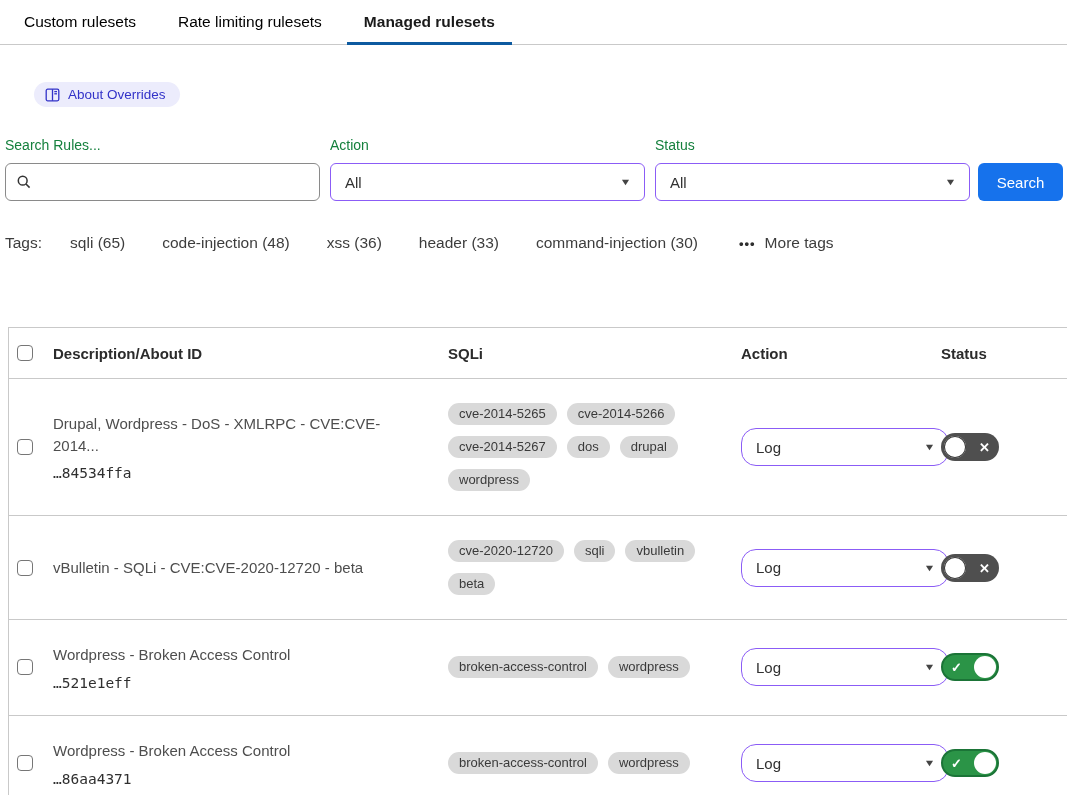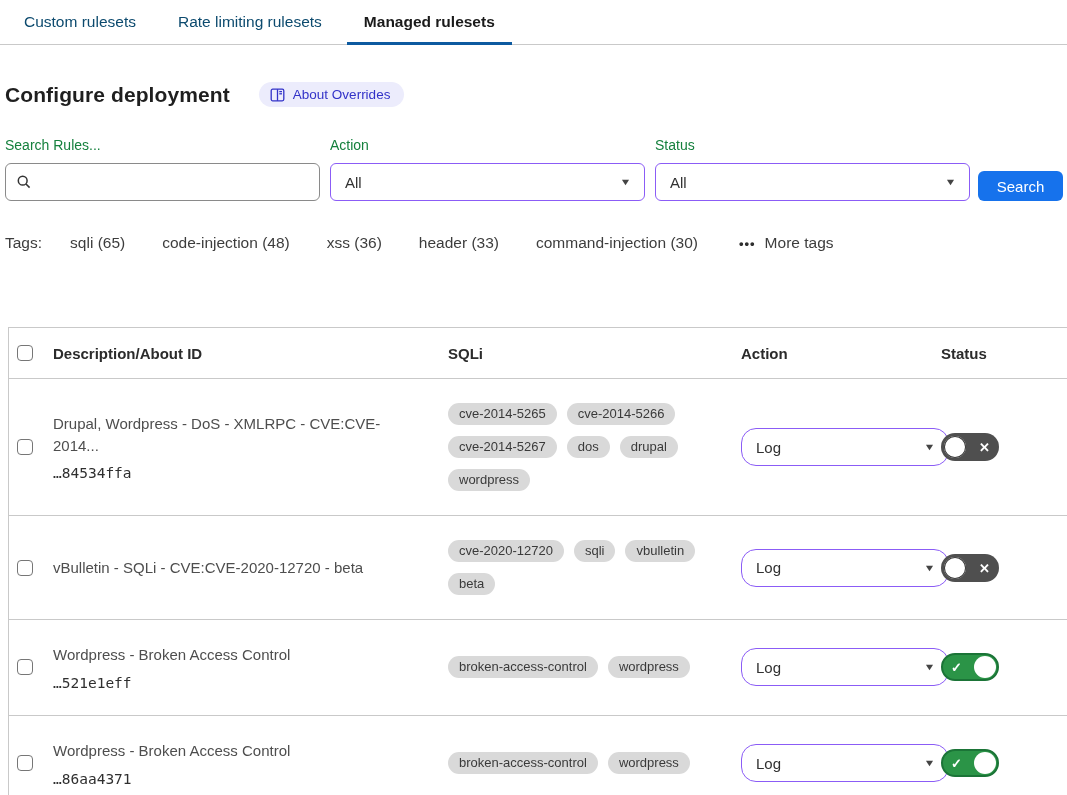--- a/index.html
+++ b/index.html
@@ -14,21 +14,21 @@
   
   .tabbar {
     display: flex;
     gap: 42px;
     padding-left: 24px;
     border-bottom: 1px solid #c9c9c9;
   }
   .tab {
     padding: 13px 0 13px;
     font-size: 15.5px;
-    color: #0c4a6e;
+    color: #000000;
     cursor: pointer;
     position: relative;
     white-space: nowrap;
   }
   .tab.active { color: #1a1a1a; font-weight: 700; }
   .tab.active::after {
     content: "";
     position: absolute;
     left: -17px; right: -17px; bottom: -1px;
     height: 3px;
@@ -92,21 +92,21 @@
     border: 1px solid #8b5cf6;
     border-radius: 6px;
     padding: 0 14px;
     font-size: 15px;
     color: #313131;
     background: #fff;
     cursor: pointer;
   }
   .select .chev { font-size: 9px; color: #444; transform: scaleX(1.35); }
   .search-btn {
-    height: 30px;
+    height: 38px;
     width: 85px;
     margin-left: -2px;
     background: #1672ec;
     color: #fff;
     border: none;
     border-radius: 6px;
     font-size: 15px;
     font-family: "Liberation Sans", sans-serif;
     cursor: pointer;
   }
@@ -201,21 +201,20 @@
 
 <nav class="tabbar">
   <div class="tab">Custom rulesets</div>
   <div class="tab">Rate limiting rulesets</div>
   <div class="tab active">Managed rulesets</div>
 </nav>
 
 <div class="content">
 
   <div class="heading-row">
-    <h1 class="page-title">Configure deployment</h1>
     <a class="about-pill">
       <span style="display:inline-flex;">
         <svg width="15" height="14" viewBox="0 0 15 14" fill="none" stroke="#3232c8" stroke-width="1.3">
           <rect x="1.2" y="1.2" width="12.6" height="11.6" rx="1.5"></rect>
           <line x1="7.5" y1="1.2" x2="7.5" y2="12.8"></line>
           <line x1="9.3" y1="3.6" x2="12" y2="3.6"></line>
           <line x1="9.3" y1="5.8" x2="12" y2="5.8"></line>
         </svg>
       </span>
       <span>About Overrides</span>

